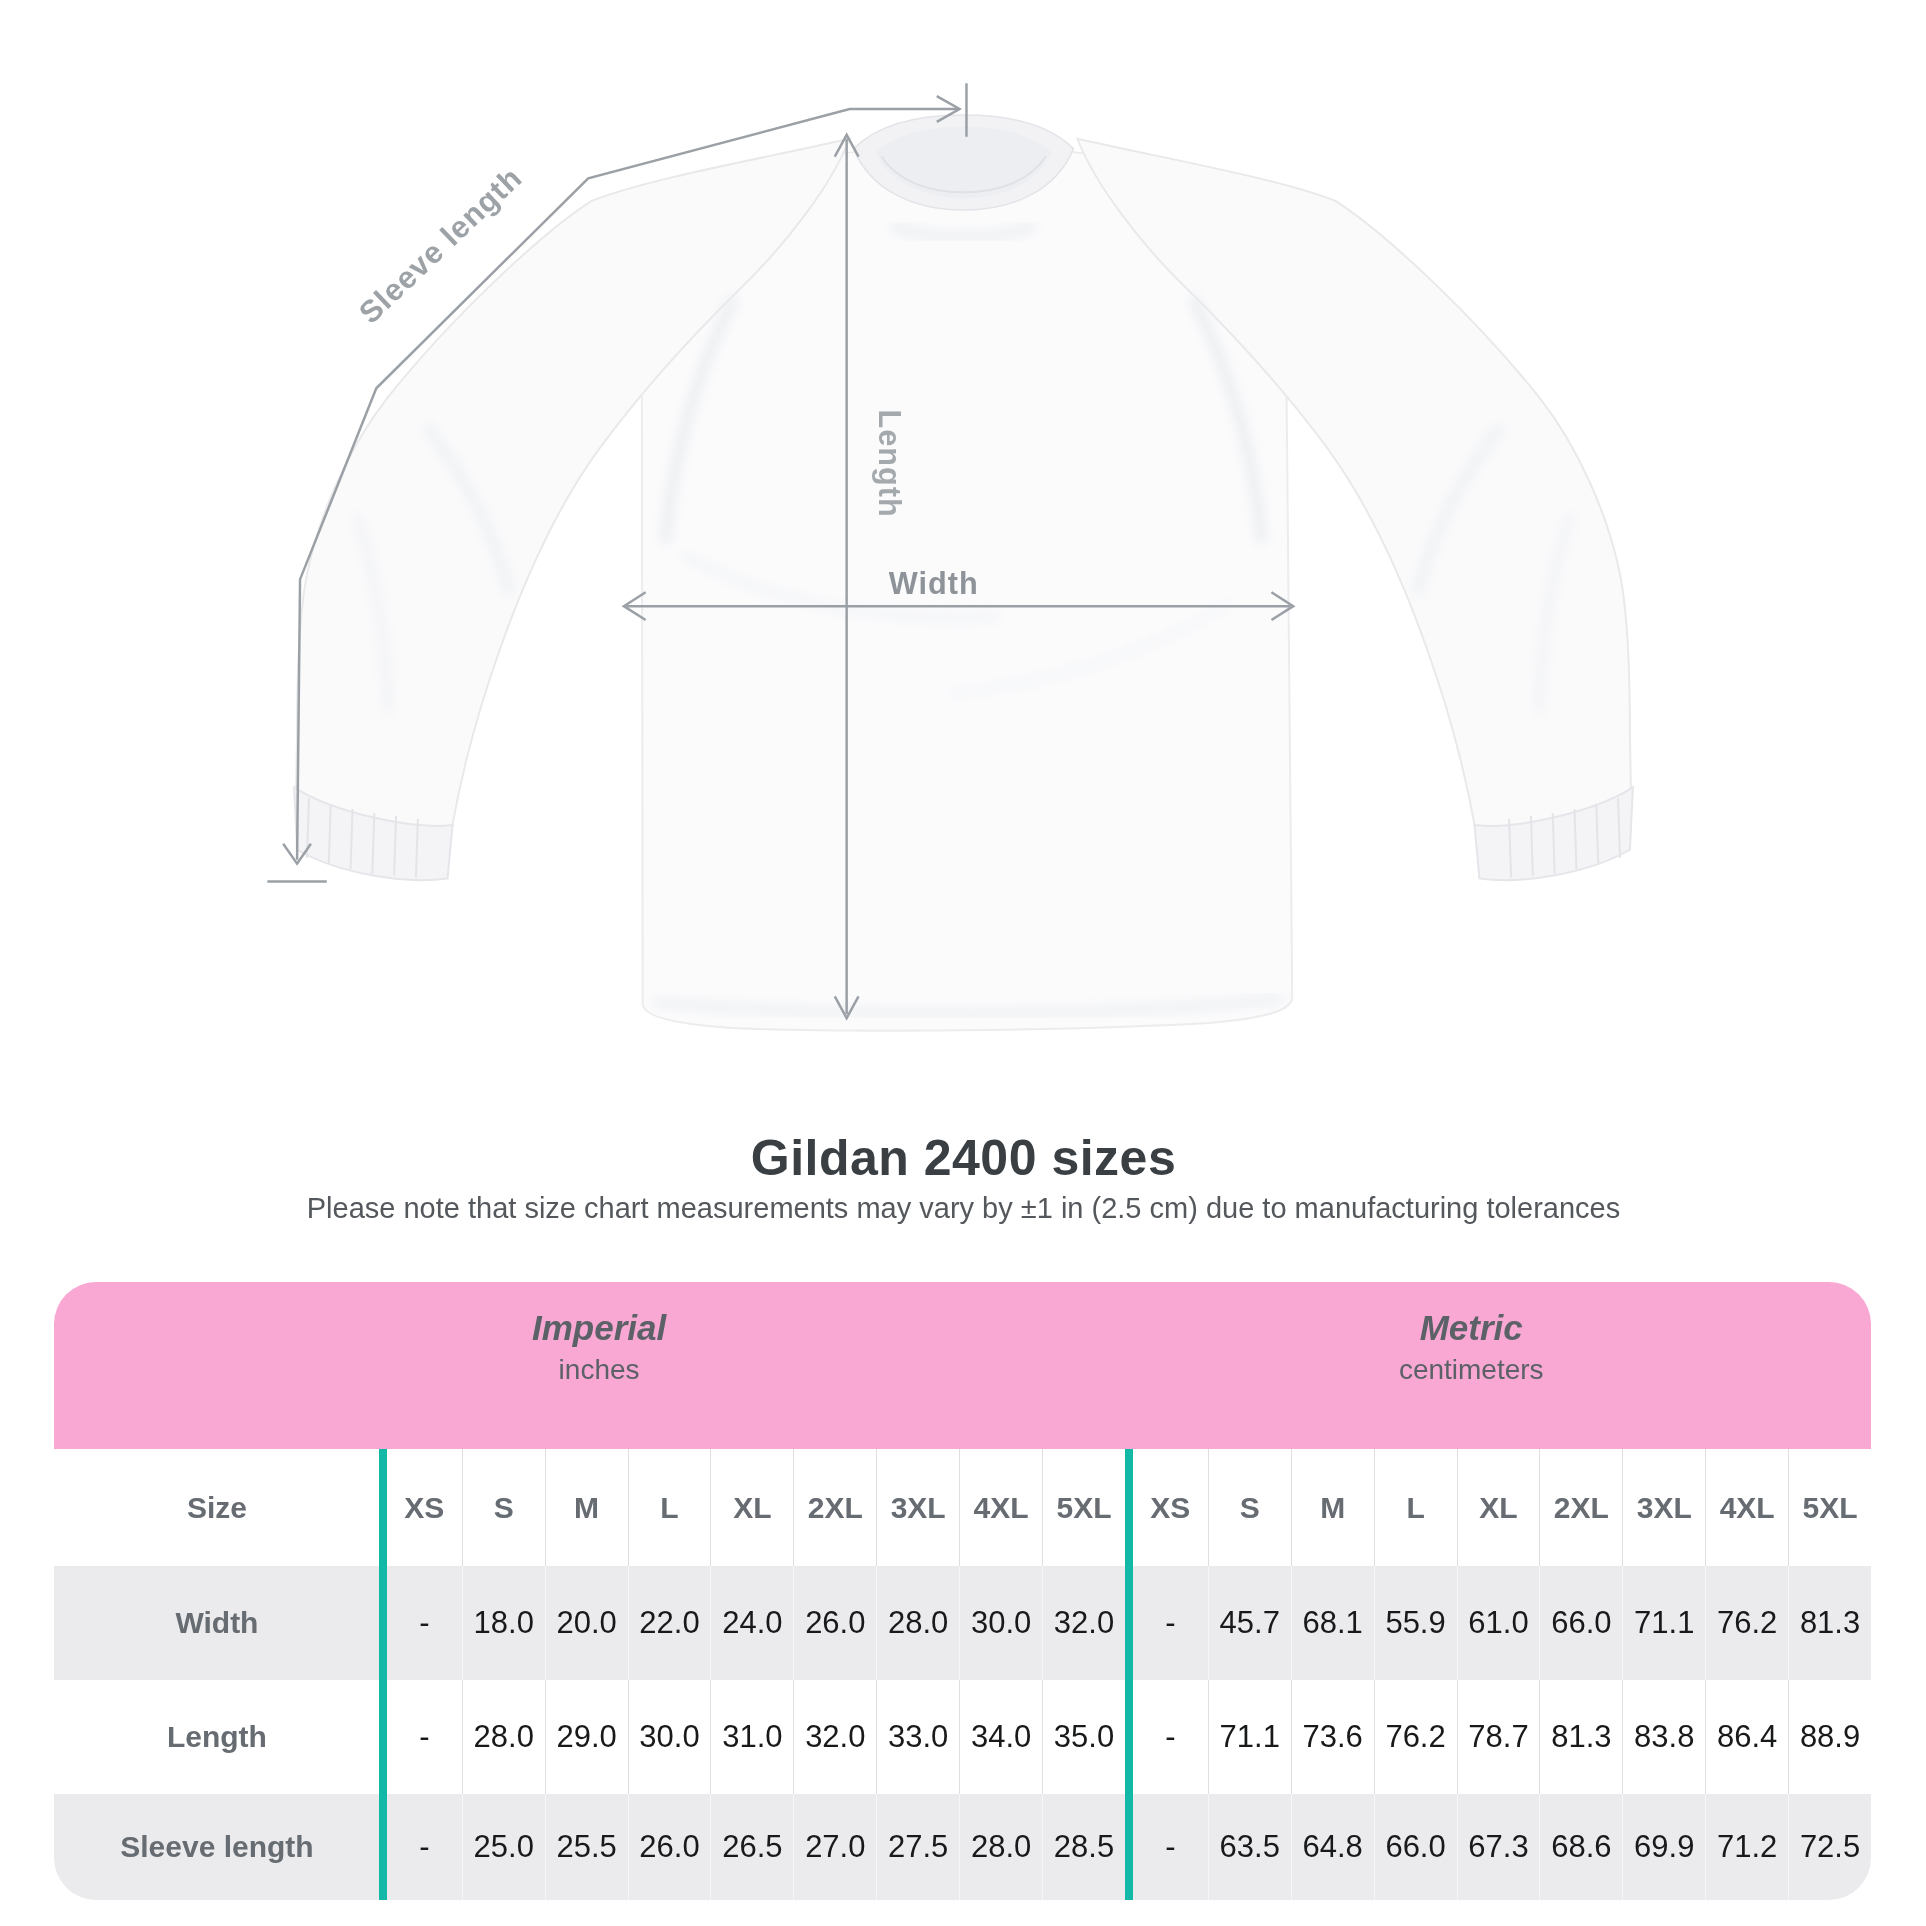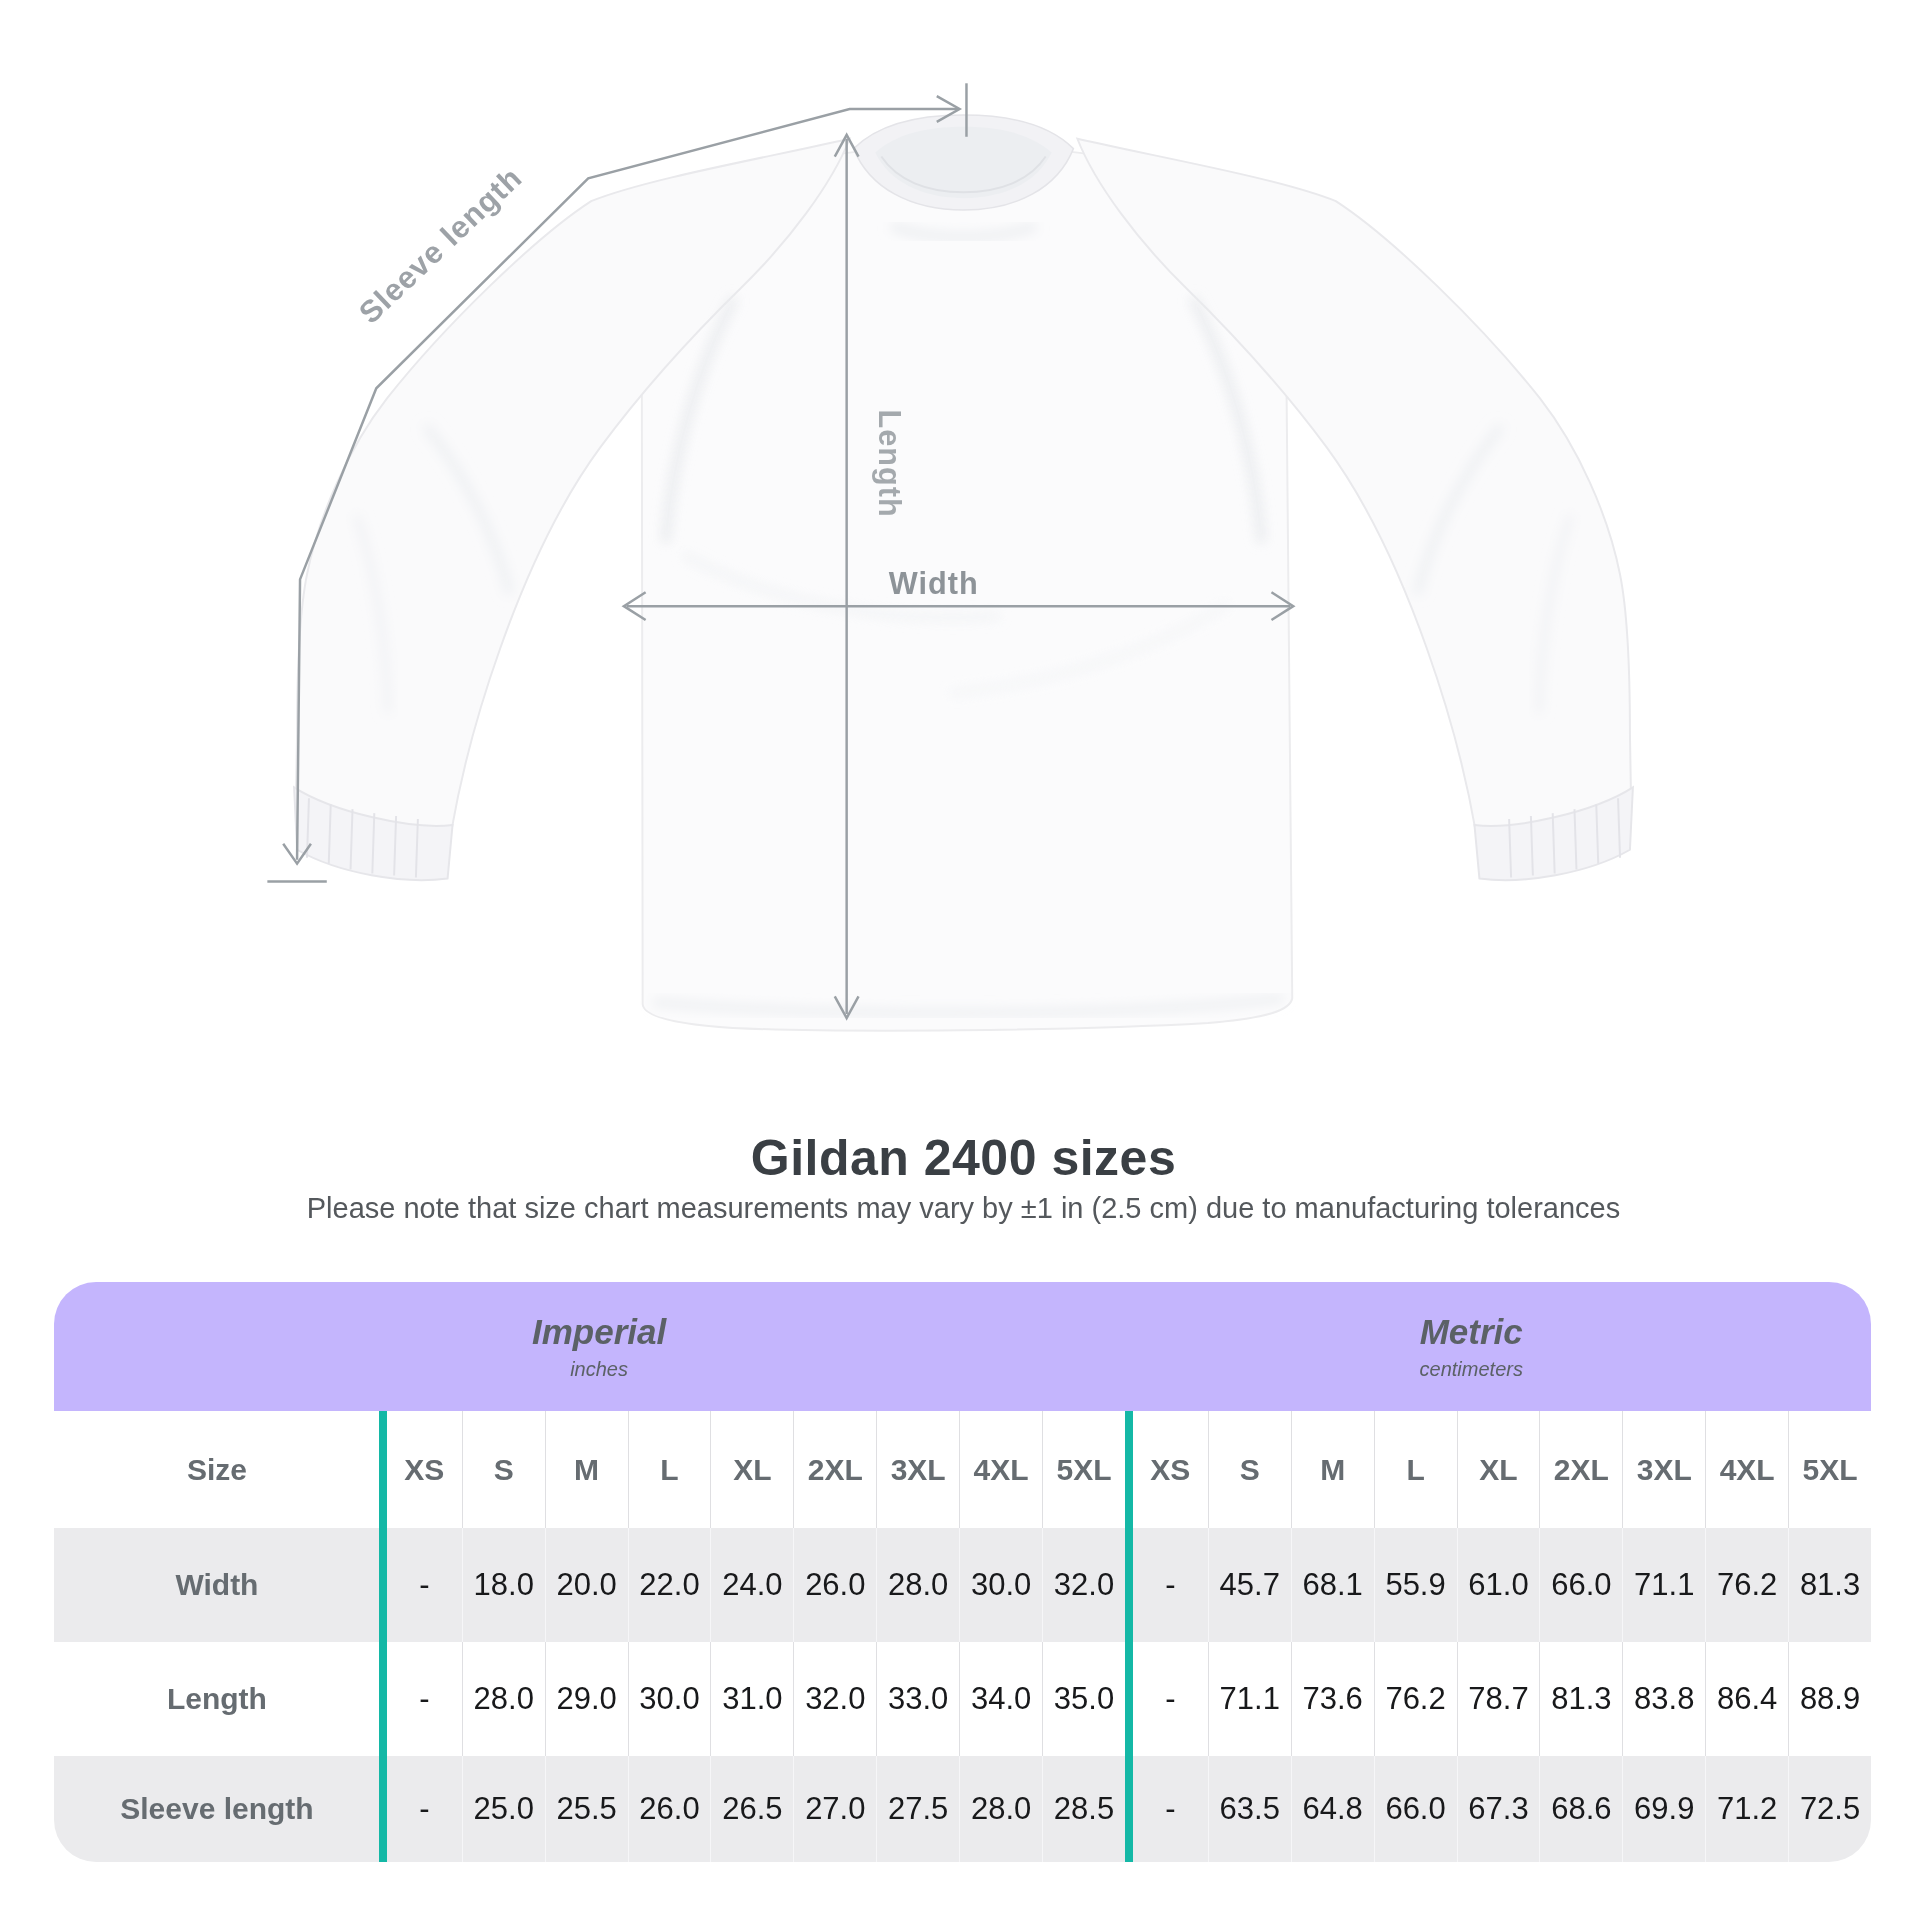--- a/index.html
+++ b/index.html
@@ -12,27 +12,27 @@
 
   
   .page-title{position:absolute;left:0;right:0;top:1129px;text-align:center;
     font-size:50px;font-weight:bold;color:#3a3f44;letter-spacing:0.5px;}
   .page-subtitle{position:absolute;left:0;right:0;top:1192px;text-align:center;
     font-size:29px;color:#54585c;}
 
   
   .size-table{position:absolute;left:54px;top:1282px;width:1817px;
     border-radius:42px;overflow:hidden;background:#fff;}
-  .band{position:relative;height:129px;background:#c4b5fd;}
+  .band{position:relative;height:167px;background:#f9a8d4;}
   .band-stack{position:absolute;top:0;height:129px;transform:translateX(-50%);
     display:flex;flex-direction:column;align-items:center;justify-content:center;gap:6px;}
   .band-imperial{left:30%;}
   .band-metric{left:78%;}
   .band-name{font-size:35px;font-weight:bold;font-style:italic;color:#5b6166;}
-  .band-unit{font-size:20px;font-style:italic;color:#5b6166;}
+  .band-unit{font-size:28px;color:#5b6166;}
 
   .trow{display:grid;grid-template-columns:17.88% repeat(18,1fr);}
   .trow.h-head{height:117px;background:#ffffff;--div:#dfdfe2;}
   .trow.plain {height:114px;background:#ffffff;--div:#dfdfe2;}
   .trow.alt   {height:114px;background:#ebebed;--div:#f6f6f8;}
   .trow.alt-last{height:106px;background:#ebebed;--div:#f6f6f8;}
   .cell{display:flex;align-items:center;justify-content:center;
     border-left:1px solid transparent;min-width:0;}
   .trow .cell:nth-child(n+3){border-left:1px solid var(--div);}
   .trow .cell.sep{border-left:8px solid #14b8a6;}

